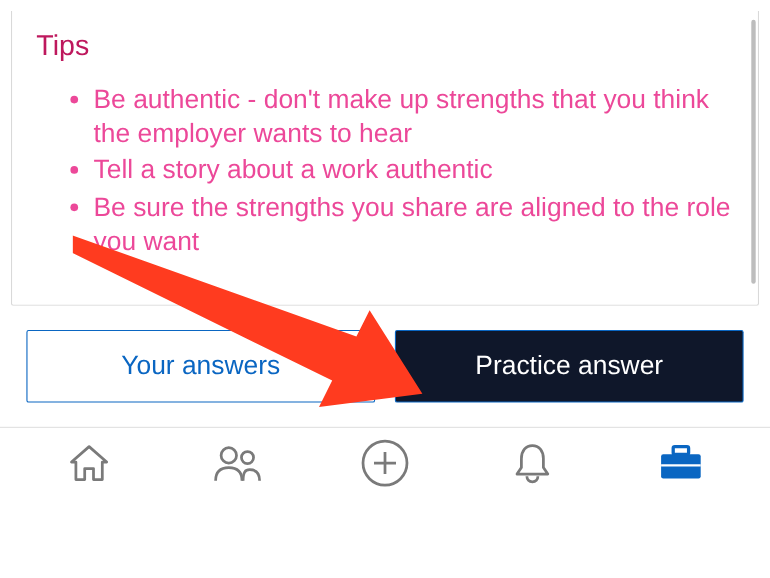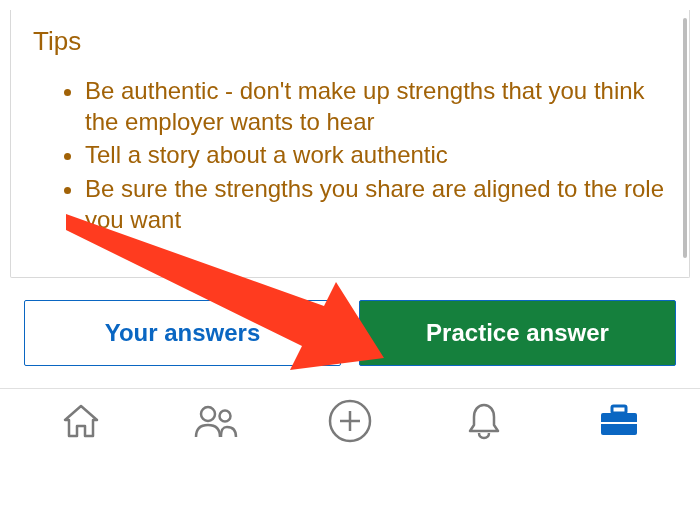--- a/index.html
+++ b/index.html
@@ -24,56 +24,56 @@
       right: 2px;
       top: 8px;
       width: 4px;
       height: 240px;
       background: #bdbdbd;
       border-radius: 2px;
     }
     .tips-title {
       font-size: 26px;
       font-weight: 400;
-      color: #a16207;
+      color: #be185d;
       margin-bottom: 18px;
     }
     .tips-list {
       list-style: disc;
       padding-left: 52px;
     }
     .tips-list li {
       font-size: 24px;
       line-height: 1.3;
-      color: #a16207;
+      color: #ec4899;
       margin-bottom: 2px;
     }
     .button-row {
       display: flex;
       gap: 18px;
       padding: 22px 24px;
       border-bottom: 1px solid #e0e0e0;
     }
     .btn {
       flex: 1;
       padding: 18px 0;
       font-size: 24px;
-      font-weight: 700;
+      font-weight: 400;
       text-align: center;
       border-radius: 2px;
       cursor: pointer;
     }
     .btn-outline {
       border: 1.5px solid #0a66c2;
       color: #0a66c2;
       background: #fff;
     }
     .btn-solid {
       border: 1.5px solid #0a66c2;
-      background: #15803d;
+      background: #0f172a;
       color: #fff;
     }
     .nav-bar {
       display: flex;
       justify-content: space-around;
       align-items: center;
       padding: 10px 14px 12px 14px;
     }
     .nav-item {
       width: 56px;

